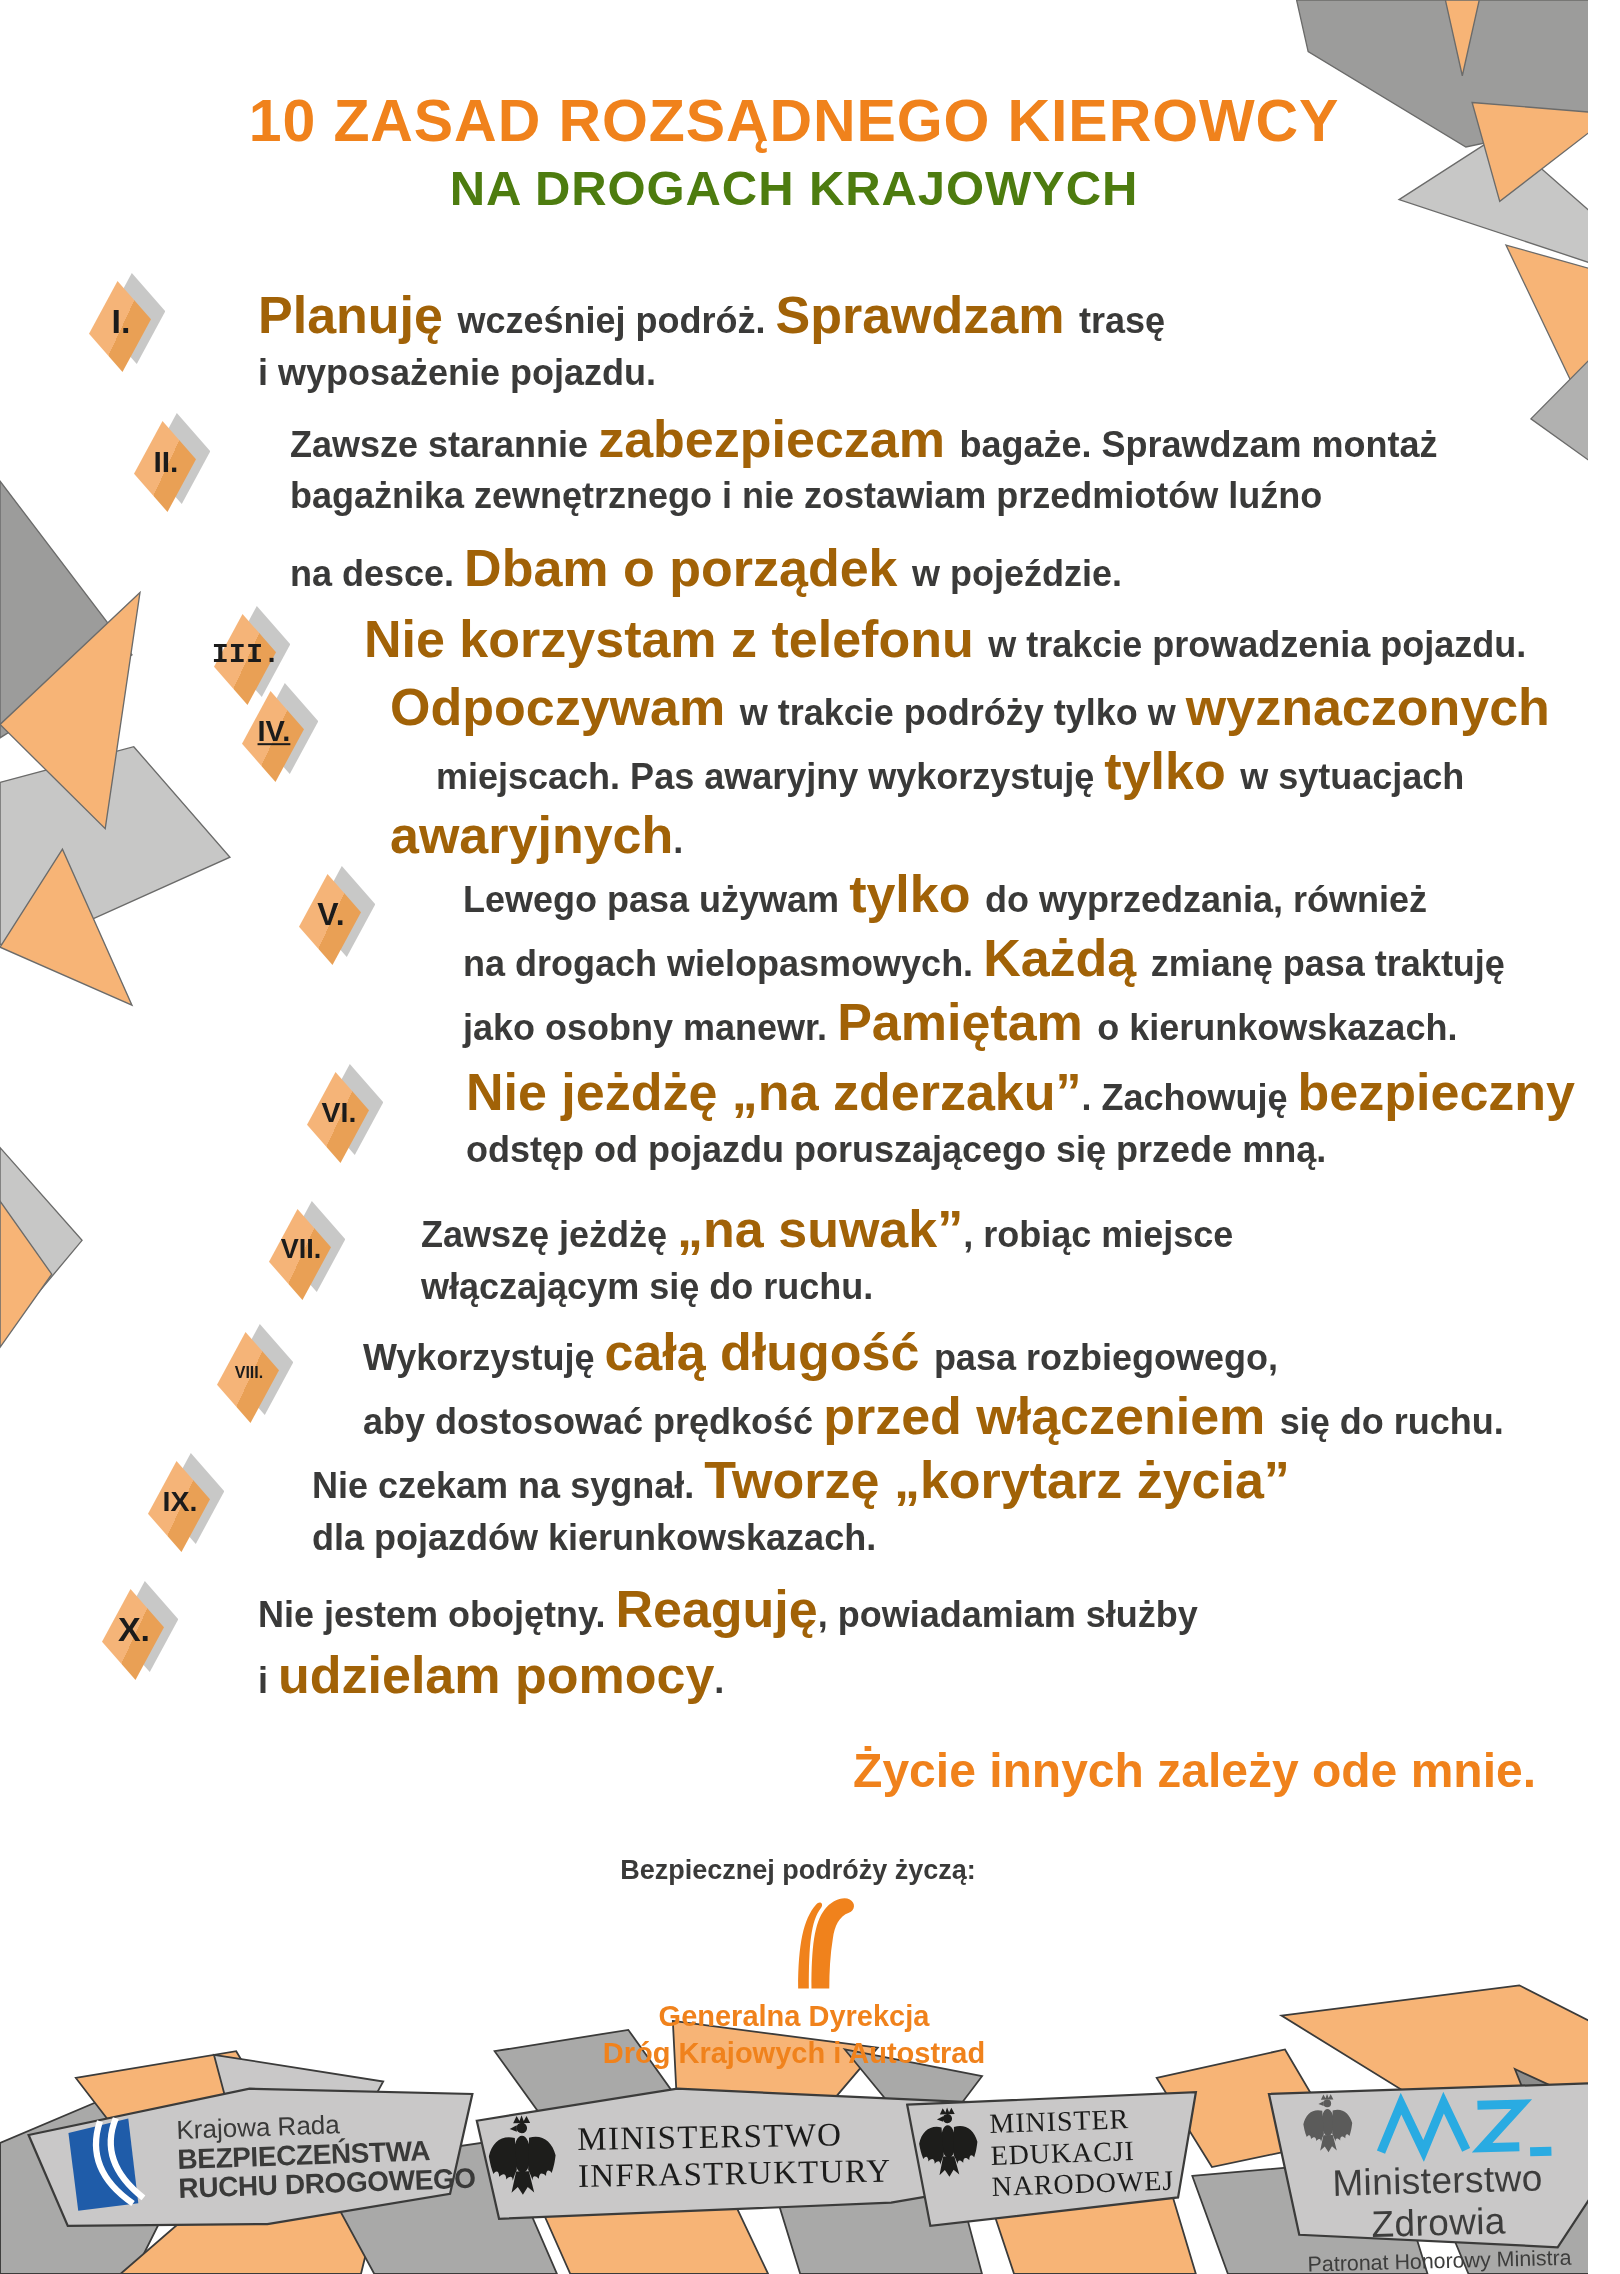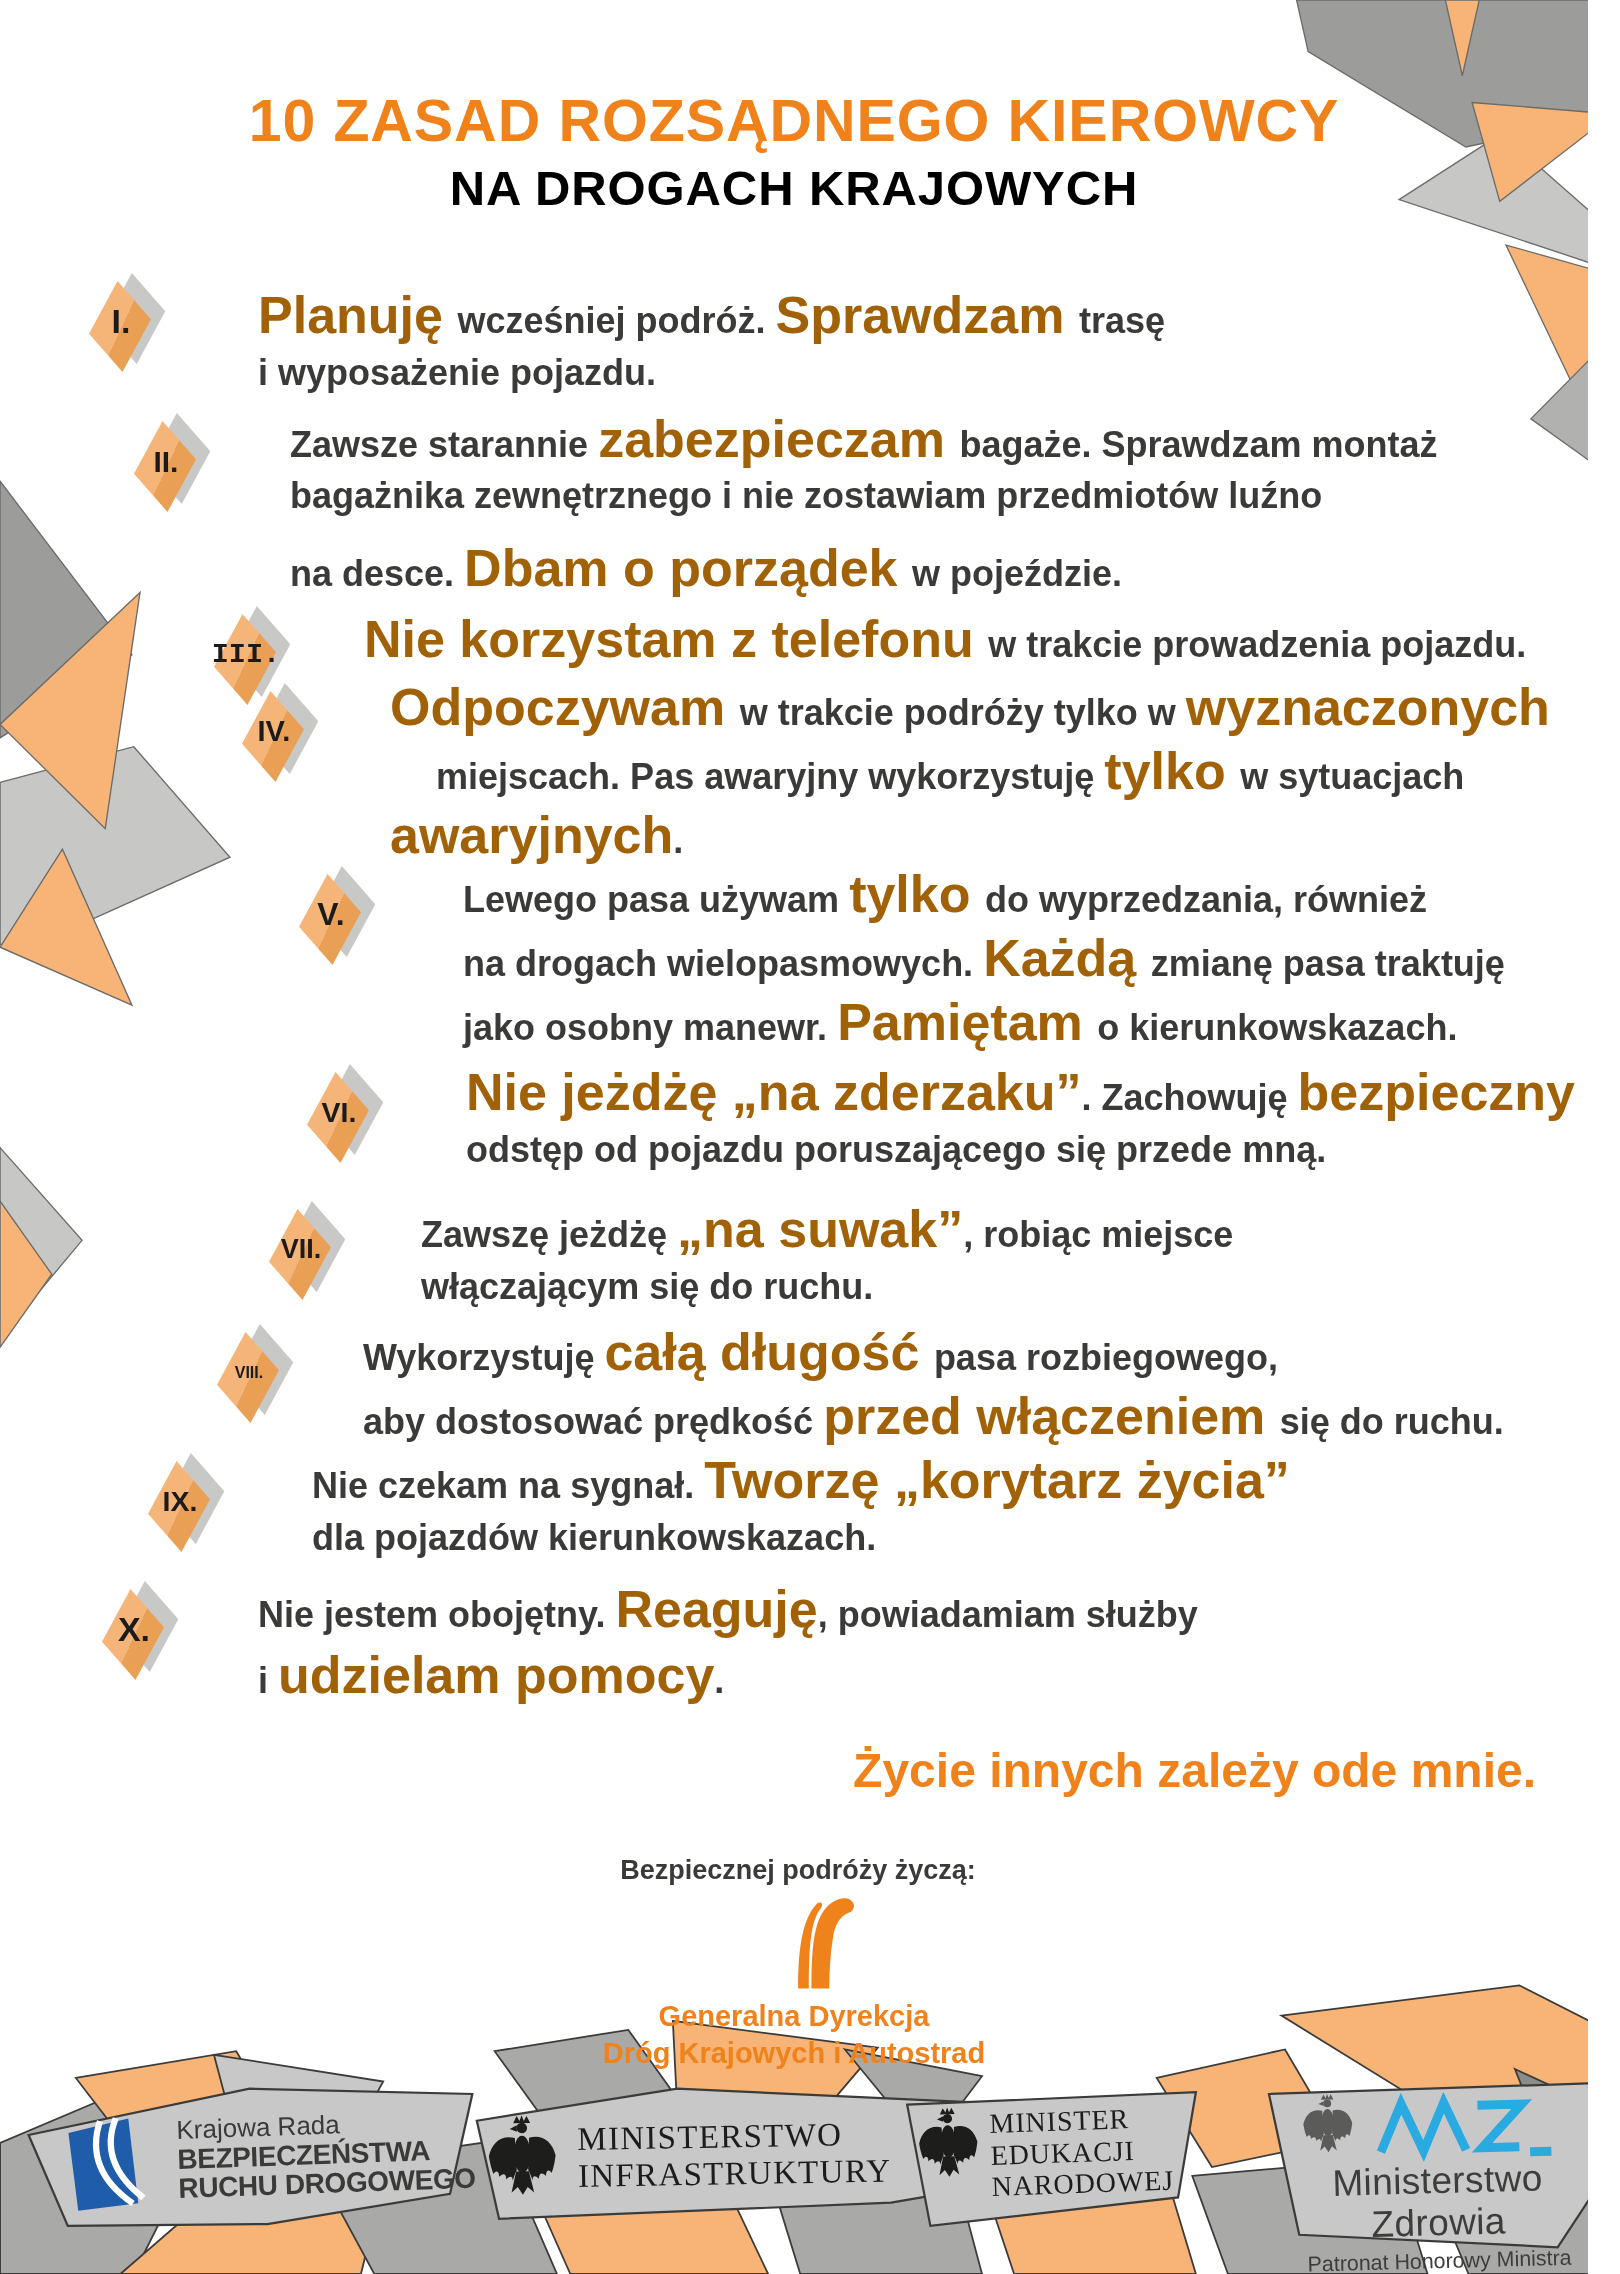--- a/index.html
+++ b/index.html
@@ -3,21 +3,21 @@
 <meta charset="utf-8">
 <style>
   html,body{margin:0;padding:0;background:#ffffff;}
   .poster{
     position:relative;width:1588px;height:2274px;background:#ffffff;overflow:hidden;
     font-family:"Liberation Sans",sans-serif;
   }
   .bg{position:absolute;left:0;top:0;width:1621px;height:2274px;z-index:0;}
   .layer{position:absolute;left:0;top:0;width:100%;height:100%;z-index:2;}
   .title1{position:absolute;left:0;right:0;top:87px;text-align:center;font-size:59px;font-weight:700;color:#F0821C;letter-spacing:0.9px;}
-  .title2{position:absolute;left:0;right:0;top:160px;text-align:center;font-size:49px;font-weight:700;color:#000000;letter-spacing:0.9px;}
+  .title2{position:absolute;left:0;right:0;top:160px;text-align:center;font-size:49px;font-weight:700;color:#4d7c0f;letter-spacing:0.9px;}
   .rule-line{position:absolute;white-space:nowrap;font-weight:700;line-height:1;}
   .rule-line .d{font-size:36px;color:#3A3A39;}
   .rule-line .hl{font-size:52px;color:#a16207;}
   .badge{position:absolute;width:80px;height:100px;}
   .badge .sh{position:absolute;left:14.3px;top:0;width:62px;height:91px;background:#C8C8C7;
     clip-path:polygon(46% 0,100% 42%,54% 100%,0 58%);}
   .badge .face{position:absolute;left:0;top:8px;width:62px;height:91px;
     background:linear-gradient(115deg,#F5B478 52%,#E9A055 52%);
     clip-path:polygon(46% 0,100% 42%,54% 100%,0 58%);}
   .badge .num{position:absolute;left:-3.6px;right:12.5px;top:50%;transform:translateY(-54%);
@@ -124,21 +124,21 @@
         <div class="rule-line" style="left: 290px; top: 542px;"><span class="d">na desce. </span><span class="hl">Dbam o porządek </span><span class="d">w pojeździe.</span></div>
         <div class="badge" style="left: 214px; top: 606px; font-family: Liberation Mono, monospace;">
           <div class="sh"></div>
           <div class="face"></div>
           <span class="num" style="font-size: 28.5px;">III.</span>
         </div>
         <div class="rule-line" style="left: 364px; top: 613px;"><span class="hl">Nie korzystam z telefonu </span><span class="d">w trakcie prowadzenia pojazdu.</span></div>
         <div class="badge" style="left: 242px; top: 683px;">
           <div class="sh"></div>
           <div class="face"></div>
-          <span class="num" style="font-size: 29px;">IV.</span>
+          <span class="num" style="font-size: 29px; text-decoration: underline;">IV.</span>
         </div>
         <div class="rule-line" style="left: 390px; top: 681px;"><span class="hl">Odpoczywam </span><span class="d">w trakcie podróży tylko w </span><span class="hl">wyznaczonych</span></div>
         <div class="rule-line" style="left: 390px; top: 745px; margin-left: 46px;"><span class="d">miejscach. Pas awaryjny wykorzystuję </span><span class="hl">tylko </span><span class="d">w sytuacjach</span></div>
         <div class="rule-line" style="left: 390px; top: 809px;"><span class="hl">awaryjnych</span><span class="d">.</span></div>
         <div class="badge" style="left: 299px; top: 866px;">
           <div class="sh"></div>
           <div class="face"></div>
           <span class="num" style="font-size: 32px;">V.</span>
         </div>
         <div class="rule-line" style="left: 463px; top: 868px;"><span class="d">Lewego pasa używam </span><span class="hl">tylko </span><span class="d">do wyprzedzania, również</span></div>

